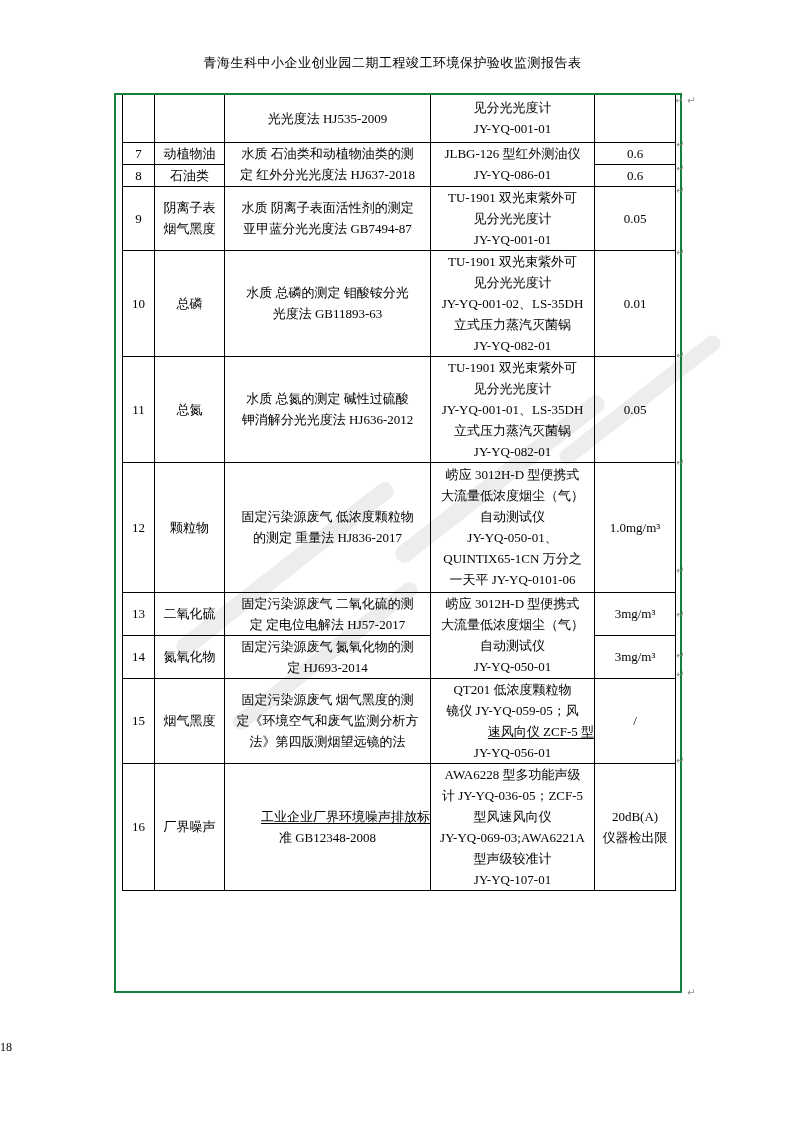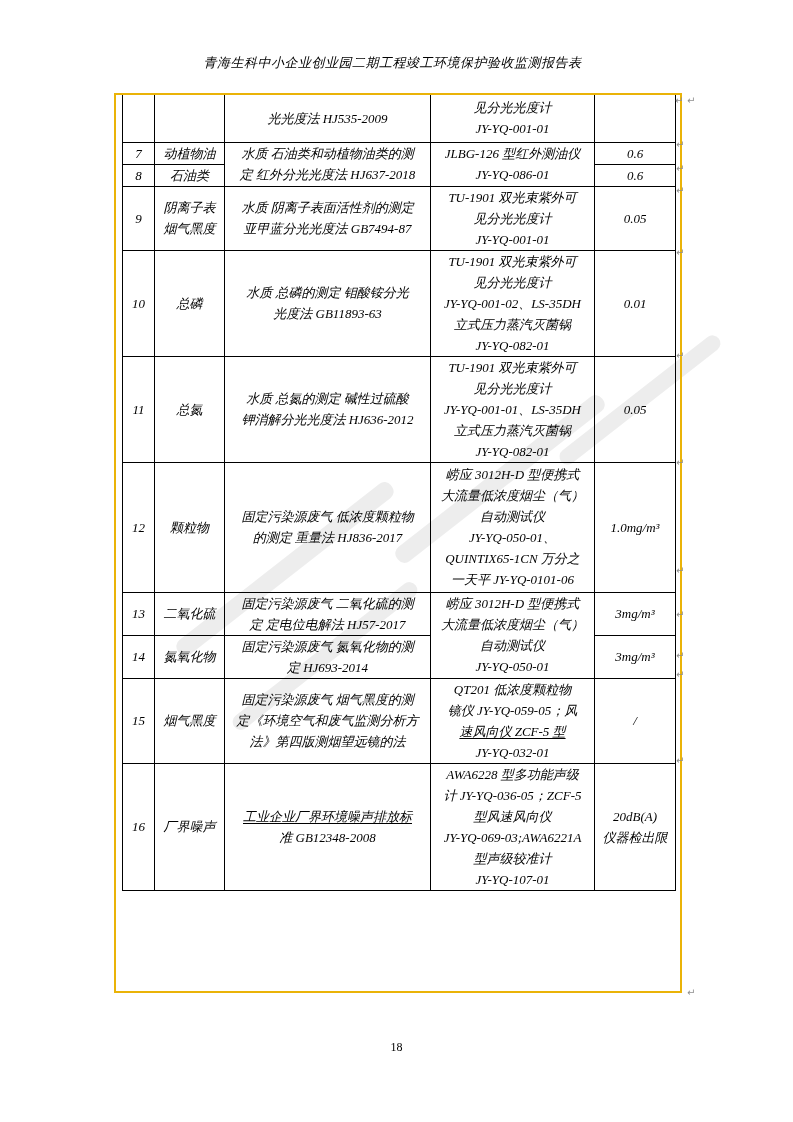--- a/index.html
+++ b/index.html
@@ -1,32 +1,32 @@
 <!DOCTYPE html>
 <html><head>
 <meta charset="utf-8">
 <style>
   html,body{margin:0;padding:0;background:#c8c8c8;}
   .page{position:relative;width:793px;height:1122px;background:#ffffff;margin:0 auto;
         font-family:"Liberation Serif","DejaVu Serif",serif;color:#000;overflow:hidden;}
   .title{position:absolute;top:54px;left:0;right:8px;text-align:center;
-         font-size:13px;letter-spacing:.5px;white-space:nowrap;font-style:italic;}
+         font-size:13px;letter-spacing:.5px;white-space:nowrap;}
   .outerbox{position:absolute;left:114px;top:93px;width:568px;height:900px;
-            border:2px solid #eab308;box-sizing:border-box;font-style:italic;}
+            border:2px solid #15803d;box-sizing:border-box;}
   table.report{position:absolute;left:6px;top:0;width:553px;border-collapse:collapse;
                table-layout:fixed;}
   table.report td{border:1px solid #000;padding:0;text-align:center;vertical-align:middle;
                   font-size:13px;line-height:21px;overflow:hidden;}
   table.report tr:first-child td{border-top:none;}
   td.vtop{vertical-align:top;}
   .line{white-space:nowrap;}
-  .u{text-decoration:underline;text-underline-offset:2px;}
+  .u{text-decoration:underline;text-underline-offset:2px;text-align:right;}
   .pmark{position:absolute;color:#8f8f8f;font-size:10px;line-height:10px;
          font-family:"DejaVu Sans",sans-serif;}
-  .pagenum{position:absolute;top:1040px;left:0;right:0;text-align:center;font-size:12px;}
+  .pagenum{position:absolute;top:1040px;left:0;right:0;text-align:left;font-size:12px;}
   .wm{position:absolute;background:rgba(0,0,0,0.07);transform:rotate(-38deg);
       border-radius:8px;pointer-events:none;}
 </style>
 </head>
 <body>
 
 <div class="page">
 
   <div class="title">青海生科中小企业创业园二期工程竣工环境保护验收监测报告表</div>
 
@@ -220,21 +220,21 @@
             </td>
             <td>
               <div class="line">固定污染源废气 烟气黑度的测</div>
               <div class="line">定《环境空气和废气监测分析方</div>
               <div class="line">法》第四版测烟望远镜的法</div>
             </td>
             <td>
               <div class="line">QT201 低浓度颗粒物</div>
               <div class="line">镜仪 JY-YQ-059-05；风</div>
               <div class="line u">速风向仪 ZCF-5 型</div>
-              <div class="line">JY-YQ-032-01</div>
+              <div class="line">JY-YQ-056-01</div>
             </td>
             <td>
               <div class="line">/</div>
             </td>
           </tr>
           <tr style="height: 122px;">
             <td>
               <div class="line">16</div>
             </td>
             <td>

